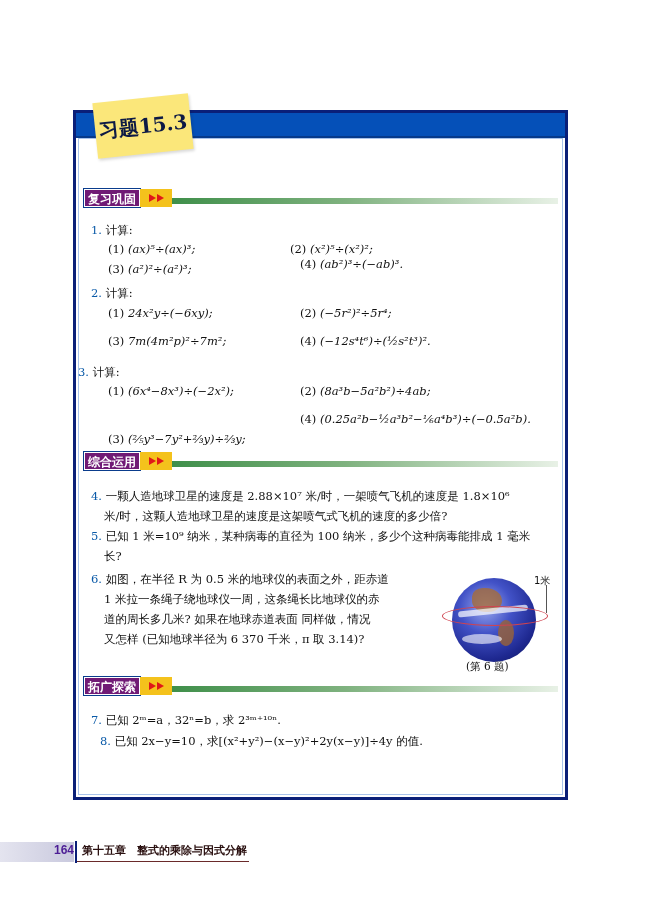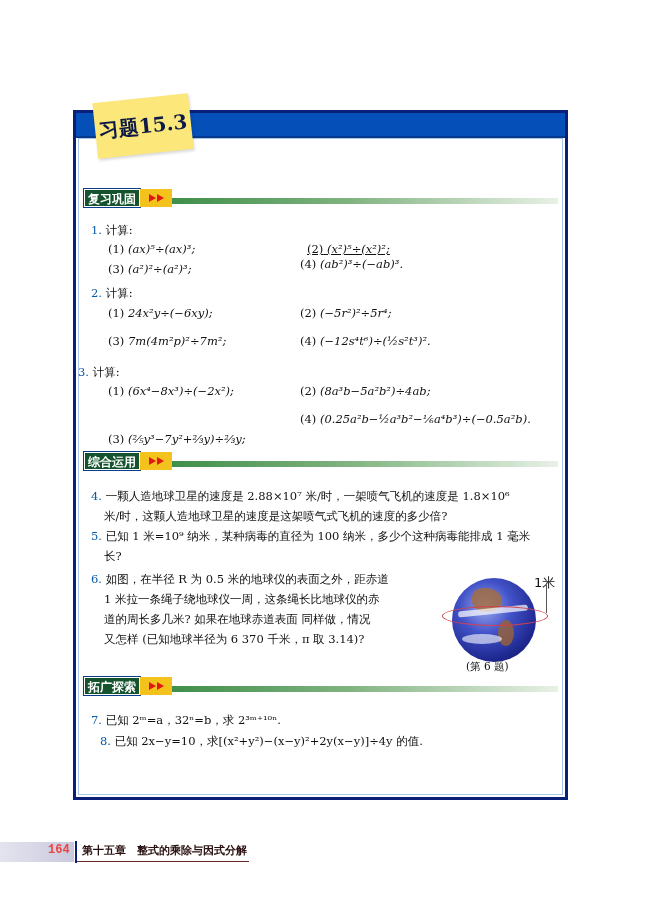--- a/index.html
+++ b/index.html
@@ -32,21 +32,21 @@
   .sticky span {
     font-family: "DejaVu Serif", serif; font-weight: bold; font-size: 20px;
     color: #0d1a45; letter-spacing: 0px;
   }
 
   .section-bar {
     position: absolute; left: 84px; width: 474px; height: 18px;
     display: flex; align-items: center;
   }
   .section-label {
-    background: #14532d; color: #fff; font-family: "DejaVu Sans", sans-serif;
+    background: #701a75; color: #fff; font-family: "DejaVu Sans", sans-serif;
     font-size: 12px; font-weight: bold; height: 18px; line-height: 18px; padding: 0 3px;
     border: 1px solid #ffffff; outline: 1px solid #0a3c8c;
   }
   .section-arrows {
     background: #f4c21c; height: 18px; width: 32px; display: flex; align-items: center;
     justify-content: center; gap: 1px;
   }
   .tri { width: 0; height: 0; border-top: 4px solid transparent; border-bottom: 4px solid transparent; border-left: 7px solid #e01818; }
   .section-line {
     flex: 1; height: 6px; margin-top: 6px;
@@ -63,31 +63,31 @@
     overflow: hidden;
   }
   .globe .land1 { position: absolute; left: 20px; top: 10px; width: 30px; height: 24px; background: #a56b3a; border-radius: 40% 60% 50% 50%; opacity: 0.8; }
   .globe .land2 { position: absolute; left: 46px; top: 42px; width: 16px; height: 26px; background: #9a6336; border-radius: 50%; opacity: 0.8; }
   .globe .cloud1 { position: absolute; left: 6px; top: 30px; width: 70px; height: 6px; background: rgba(255,255,255,0.7); border-radius: 3px; transform: rotate(-6deg); }
   .globe .cloud2 { position: absolute; left: 10px; top: 56px; width: 40px; height: 10px; background: rgba(255,255,255,0.6); border-radius: 50%; }
   .equator-ring {
     position: absolute; left: 442px; top: 606px; width: 106px; height: 20px;
     border: 1px solid #d0434f; border-radius: 50%;
   }
-  .meter-label { position: absolute; left: 534px; top: 574px; font-size: 13px; font-family: "DejaVu Sans", sans-serif; }
+  .meter-label { position: absolute; left: 534px; top: 574px; font-size: 10px; font-family: "DejaVu Sans", sans-serif; }
   .meter-line { position: absolute; left: 546px; top: 585px; width: 1px; height: 28px; background: #555; }
   .fig-caption { position: absolute; left: 466px; top: 660px; font-size: 10.5px; }
 
   .footer-bar {
     position: absolute; left: 0; top: 842px; width: 74px; height: 20px;
     background: linear-gradient(90deg, #e4e4ef, #c9c9de);
   }
   .page-num {
-    position: absolute; left: 48px; top: 843px; width: 26px; font-family: Liberation Mono, monospace;
-    font-weight: bold; font-size: 12px; color: #ef4444; text-align: left;
+    position: absolute; left: 48px; top: 843px; width: 26px; font-family: Liberation Sans, sans-serif;
+    font-weight: bold; font-size: 12px; color: #4c1d95; text-align: right;
   }
   .footer-divider { position: absolute; left: 75px; top: 841px; width: 2px; height: 22px; background: #0a1f78; }
   .chapter-title {
     position: absolute; left: 82px; top: 843px; font-family: "DejaVu Sans", sans-serif;
     font-size: 11px; font-weight: bold; color: #2a1010;
   }
   .chapter-underline { position: absolute; left: 77px; top: 861px; width: 172px; height: 1px; background: #6a2a2a; }
 </style>
 </head>
 <body>
@@ -109,21 +109,21 @@
       <i class="tri"></i>
     </span>
   <span class="section-line"></span>
 </div>
 
 <div class="q" style="left:91px; top:222px;">
   <span class="qnum">1.</span>
   <span>计算:</span>
 </div>
 <div class="q" style="left:108px; top:241px;"><span>(1)</span> <span class="math">(ax)⁵÷(ax)³;</span></div>
-<div class="q" style="left:307px; top:241px;text-decoration:underline;"><span>(2)</span> <span class="math">(x²)⁵÷(x²)²;</span></div>
+<div class="q" style="left:290px; top:241px;"><span>(2)</span> <span class="math">(x²)⁵÷(x²)²;</span></div>
 <div class="q" style="left:108px; top:261px;"><span>(3)</span> <span class="math">(a²)²÷(a²)³;</span></div>
 <div class="q" style="left:300px; top:256px;text-align:center;"><span>(4)</span> <span class="math">(ab²)³÷(−ab)³.</span></div>
 
 <div class="q" style="left:91px; top:285px;">
   <span class="qnum">2.</span>
   <span>计算:</span>
 </div>
 <div class="q" style="left:108px; top:305px;"><span>(1)</span> <span class="math">24x²y÷(−6xy);</span></div>
 <div class="q" style="left:300px; top:305px;"><span>(2)</span> <span class="math">(−5r²)²÷5r⁴;</span></div>
 <div class="q" style="left:108px; top:333px;"><span>(3)</span> <span class="math">7m(4m²p)²÷7m²;</span></div>

